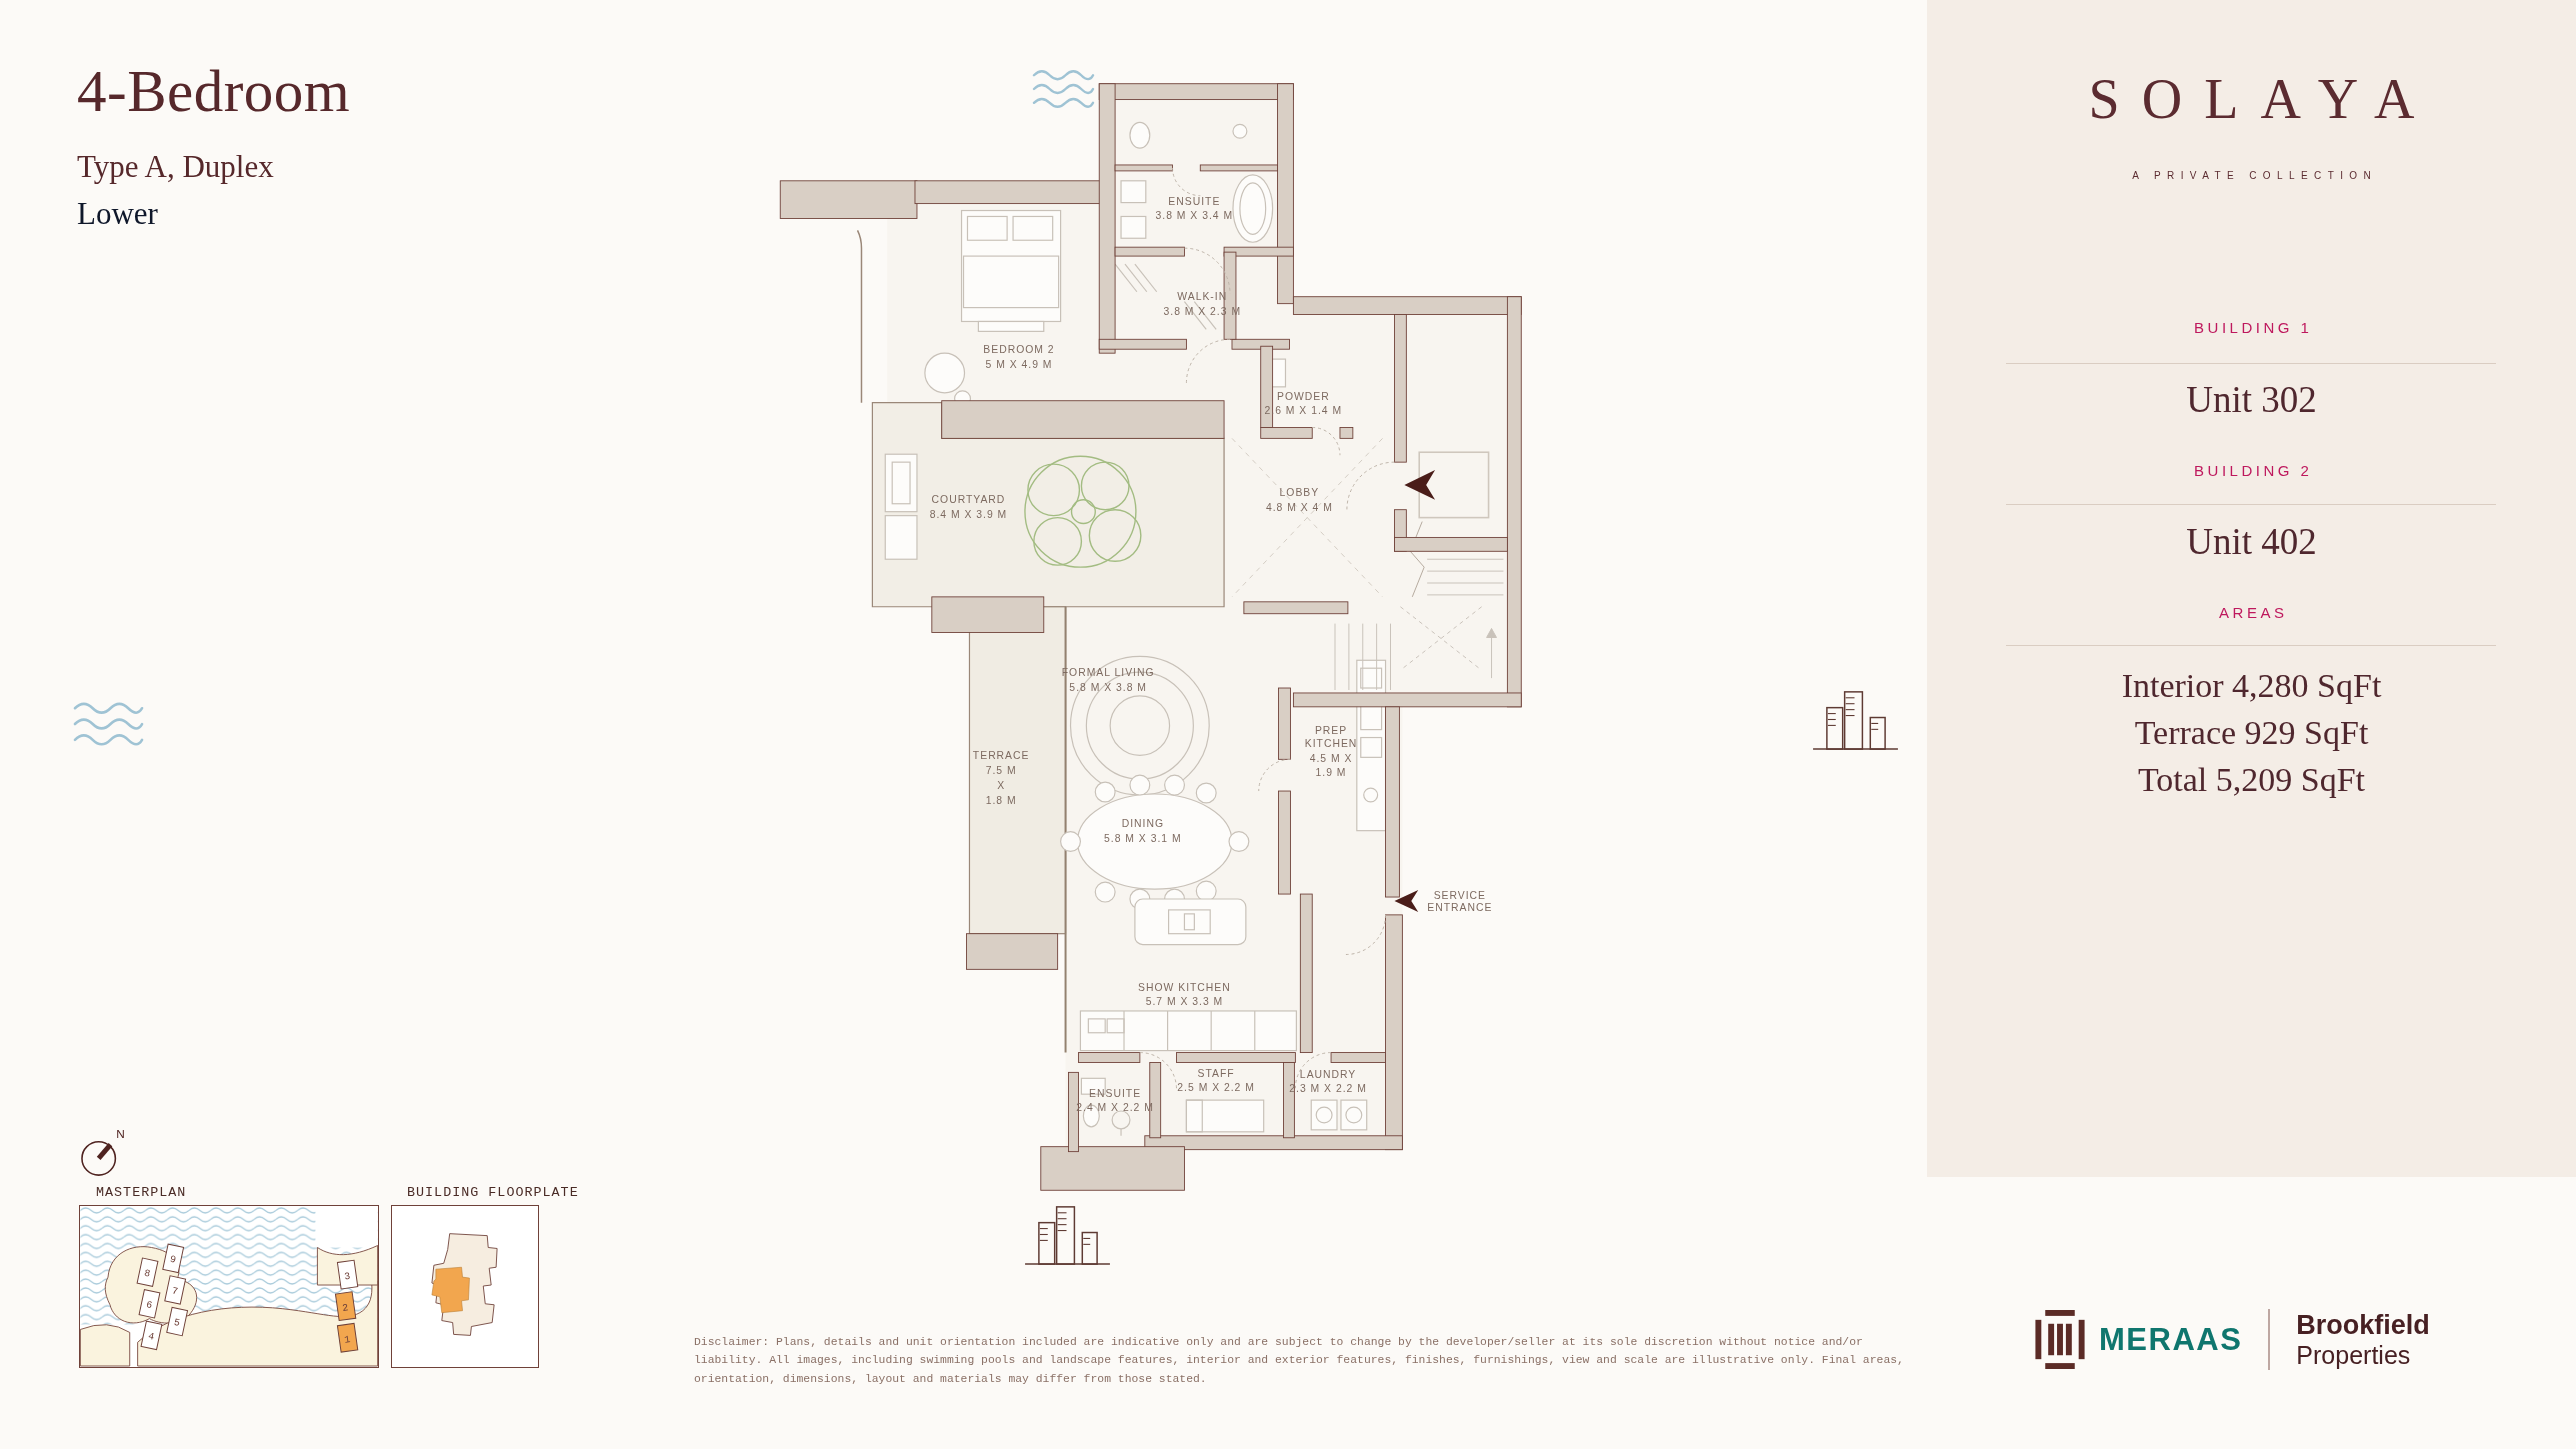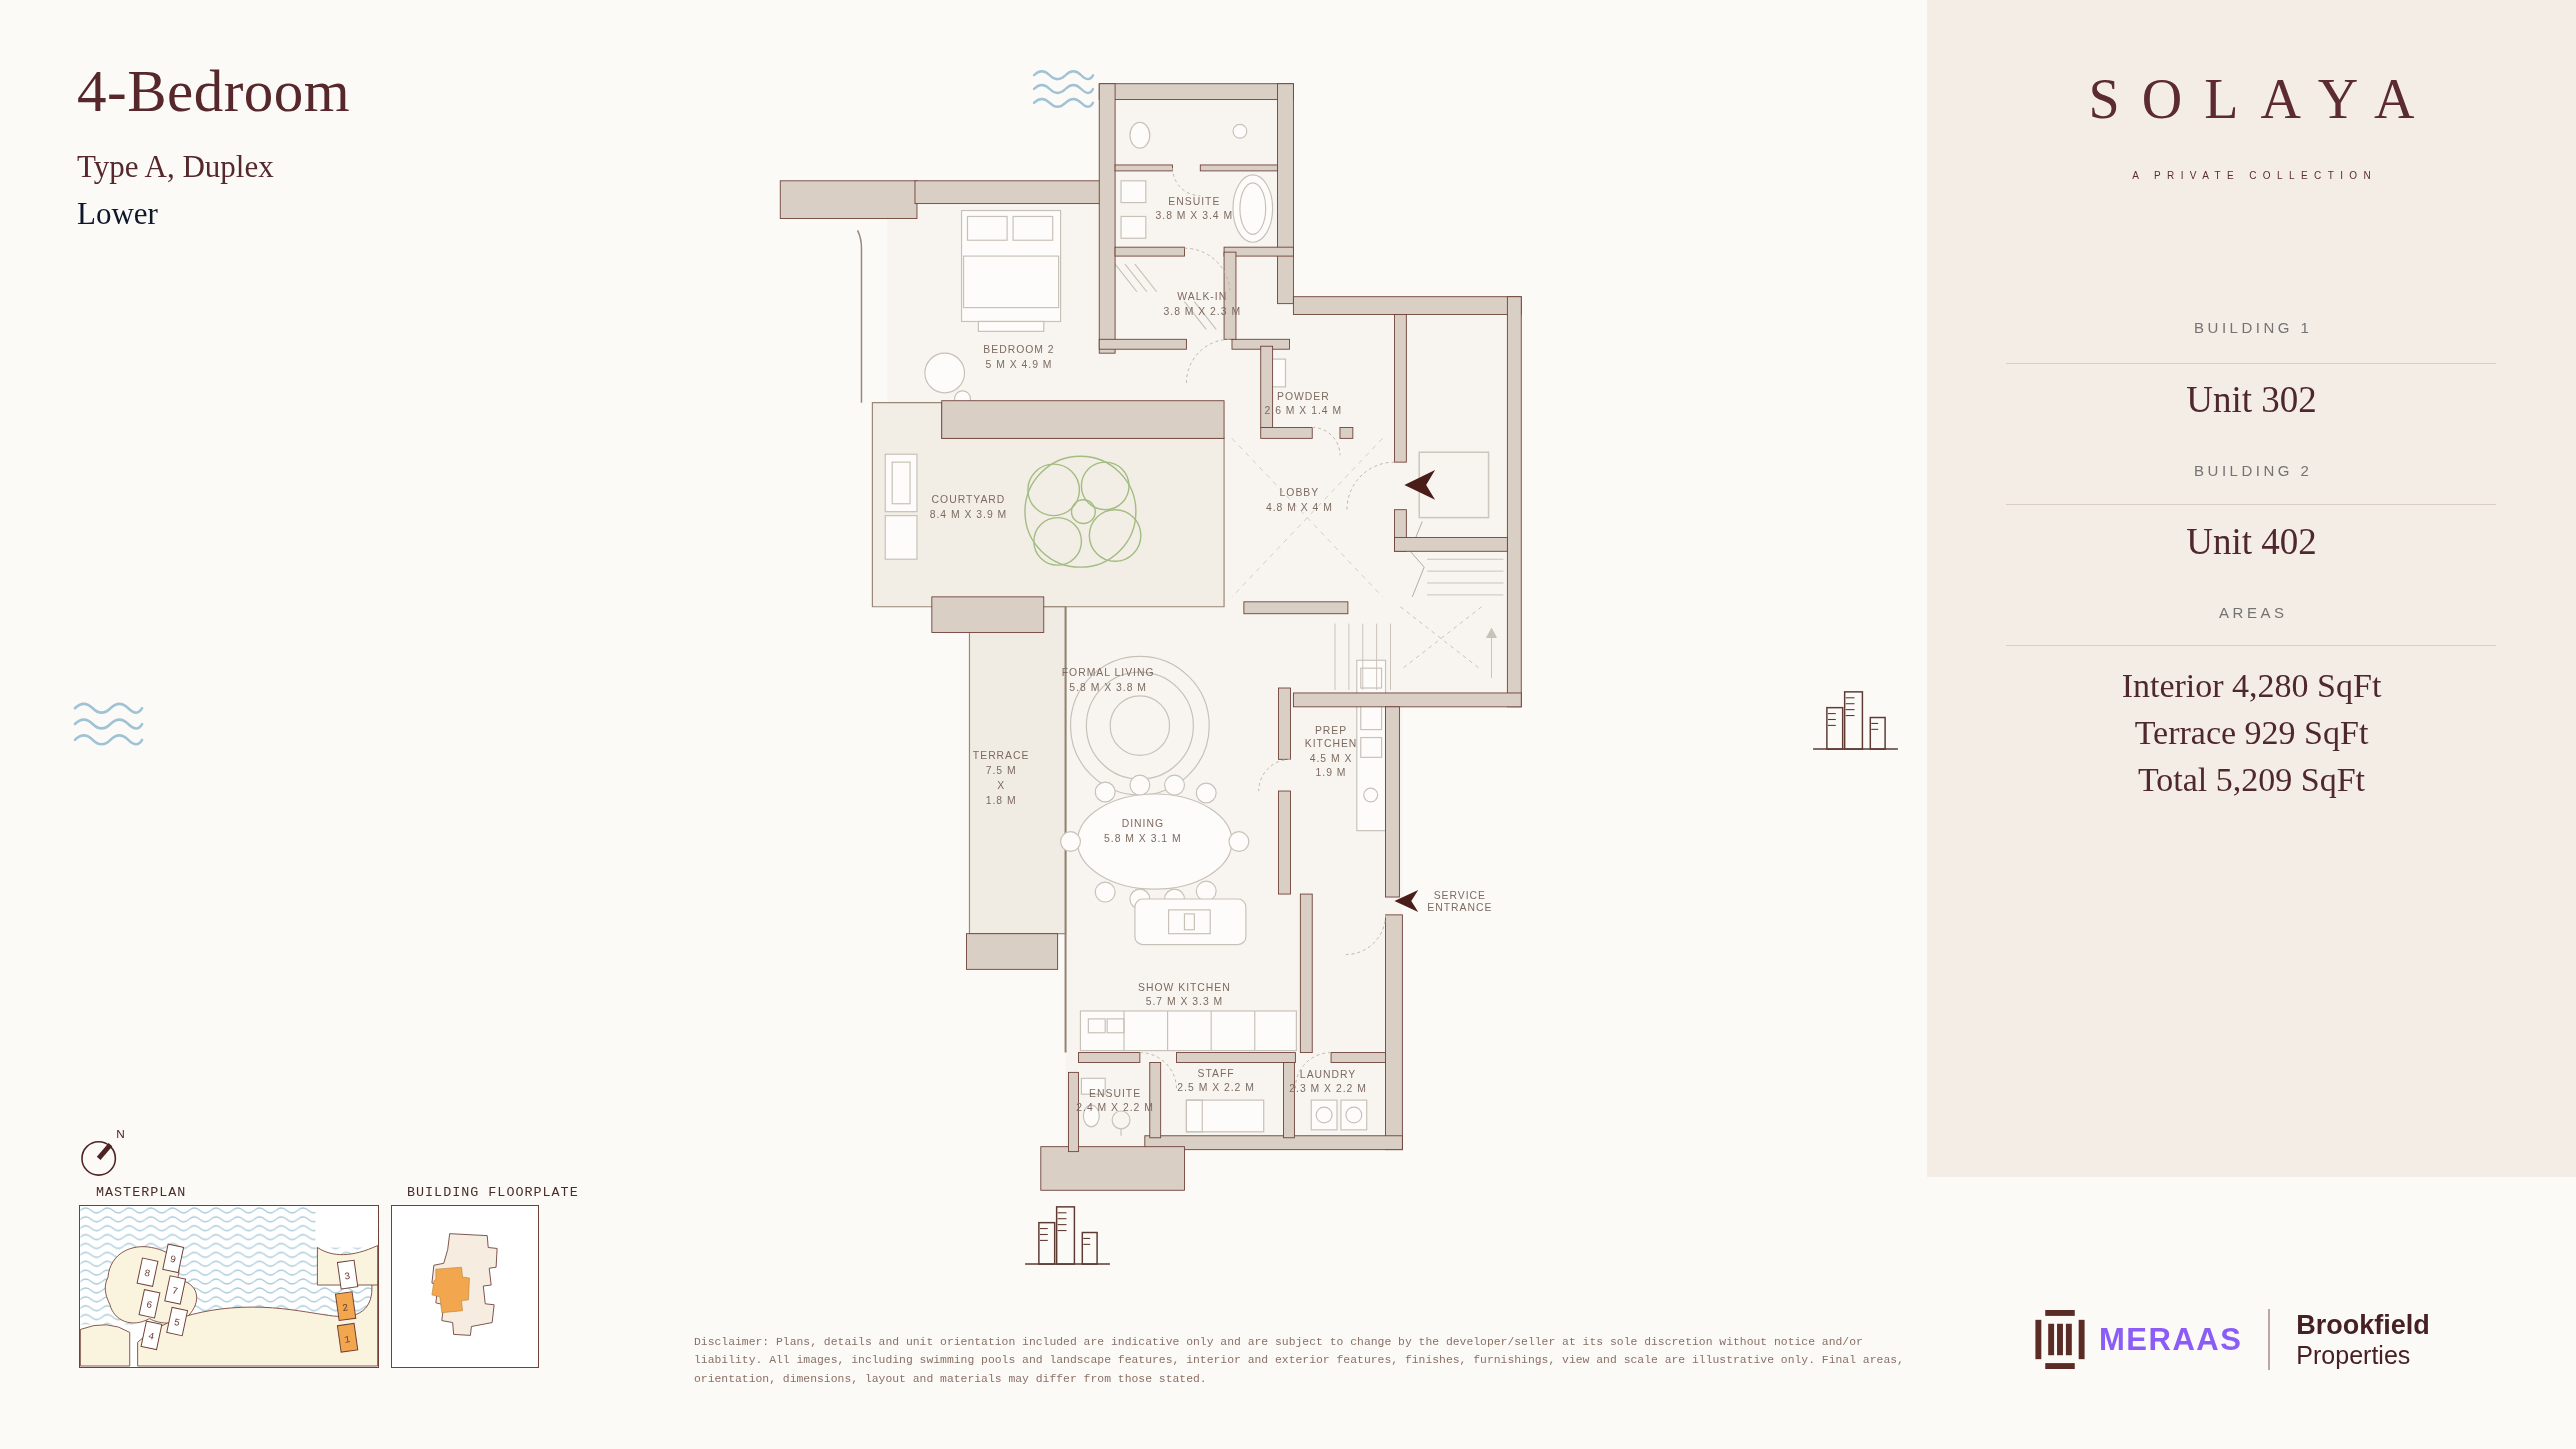--- a/index.html
+++ b/index.html
@@ -7,26 +7,26 @@
   .abs{position:absolute;}
   
   .title{left:77px;top:57px;font-family:"Liberation Serif",serif;font-size:59px;color:#56282B;letter-spacing:0.5px;}
   .subtitle{left:77px;top:149px;font-family:"Liberation Serif",serif;font-size:31px;color:#56282B;}
   .floor{left:77px;top:196px;font-family:"Liberation Serif",serif;font-size:31px;color:#0f172a;}
   
   .sidebar{left:1927px;top:0;width:649px;height:1177px;background:#F4EDE6;}
   .sb-center{position:absolute;left:0;width:100%;text-align:center;}
   .brand{top:67px;font-family:"Liberation Serif",serif;font-size:56px;color:#5B2B30;letter-spacing:22px;text-indent:22px;}
   .tagline{top:170px;font-size:10px;color:#5B2B30;letter-spacing:6.4px;text-indent:6.4px;}
-  .sb-label{font-size:15px;color:#737373;letter-spacing:3.5px;text-indent:3.5px;}
+  .sb-label{font-size:15px;color:#be185d;letter-spacing:3.5px;text-indent:3.5px;}
   .sb-rule{position:absolute;left:79px;width:490px;height:1px;background:#DACDC2;}
   .sb-unit{font-family:"Liberation Serif",serif;font-size:37px;color:#4F272E;}
   .sb-area{font-family:"Liberation Serif",serif;font-size:34px;color:#4F272E;line-height:47px;}
   .logos{left:2033px;top:1304px;height:71px;display:flex;align-items:center;}
-  .meraas-name{font-size:31px;font-weight:bold;color:#8b5cf6;letter-spacing:1.5px;margin-left:12px;}
+  .meraas-name{font-size:31px;font-weight:bold;color:#0f766e;letter-spacing:1.5px;margin-left:12px;}
   .logo-divider{width:2px;height:61px;background:#8a625c;opacity:.55;margin:0 26px;}
   .bf{color:#472023;line-height:30px;}
   .bf .l1{font-size:27px;font-weight:bold;}
   .bf .l2{font-size:25px;}
   
   .mm-label{font-family:"Liberation Mono",monospace;font-size:13.4px;color:#4A2B26;letter-spacing:1px;margin-left:16px;}
   .mm-box{background:#FFFFFF;border:1px solid #6F4139;}
   
   .disclaimer{left:694px;top:1333px;width:1211px;font-family:"Liberation Mono",monospace;font-size:11.4px;line-height:1.62;color:#8A7066;}
   

